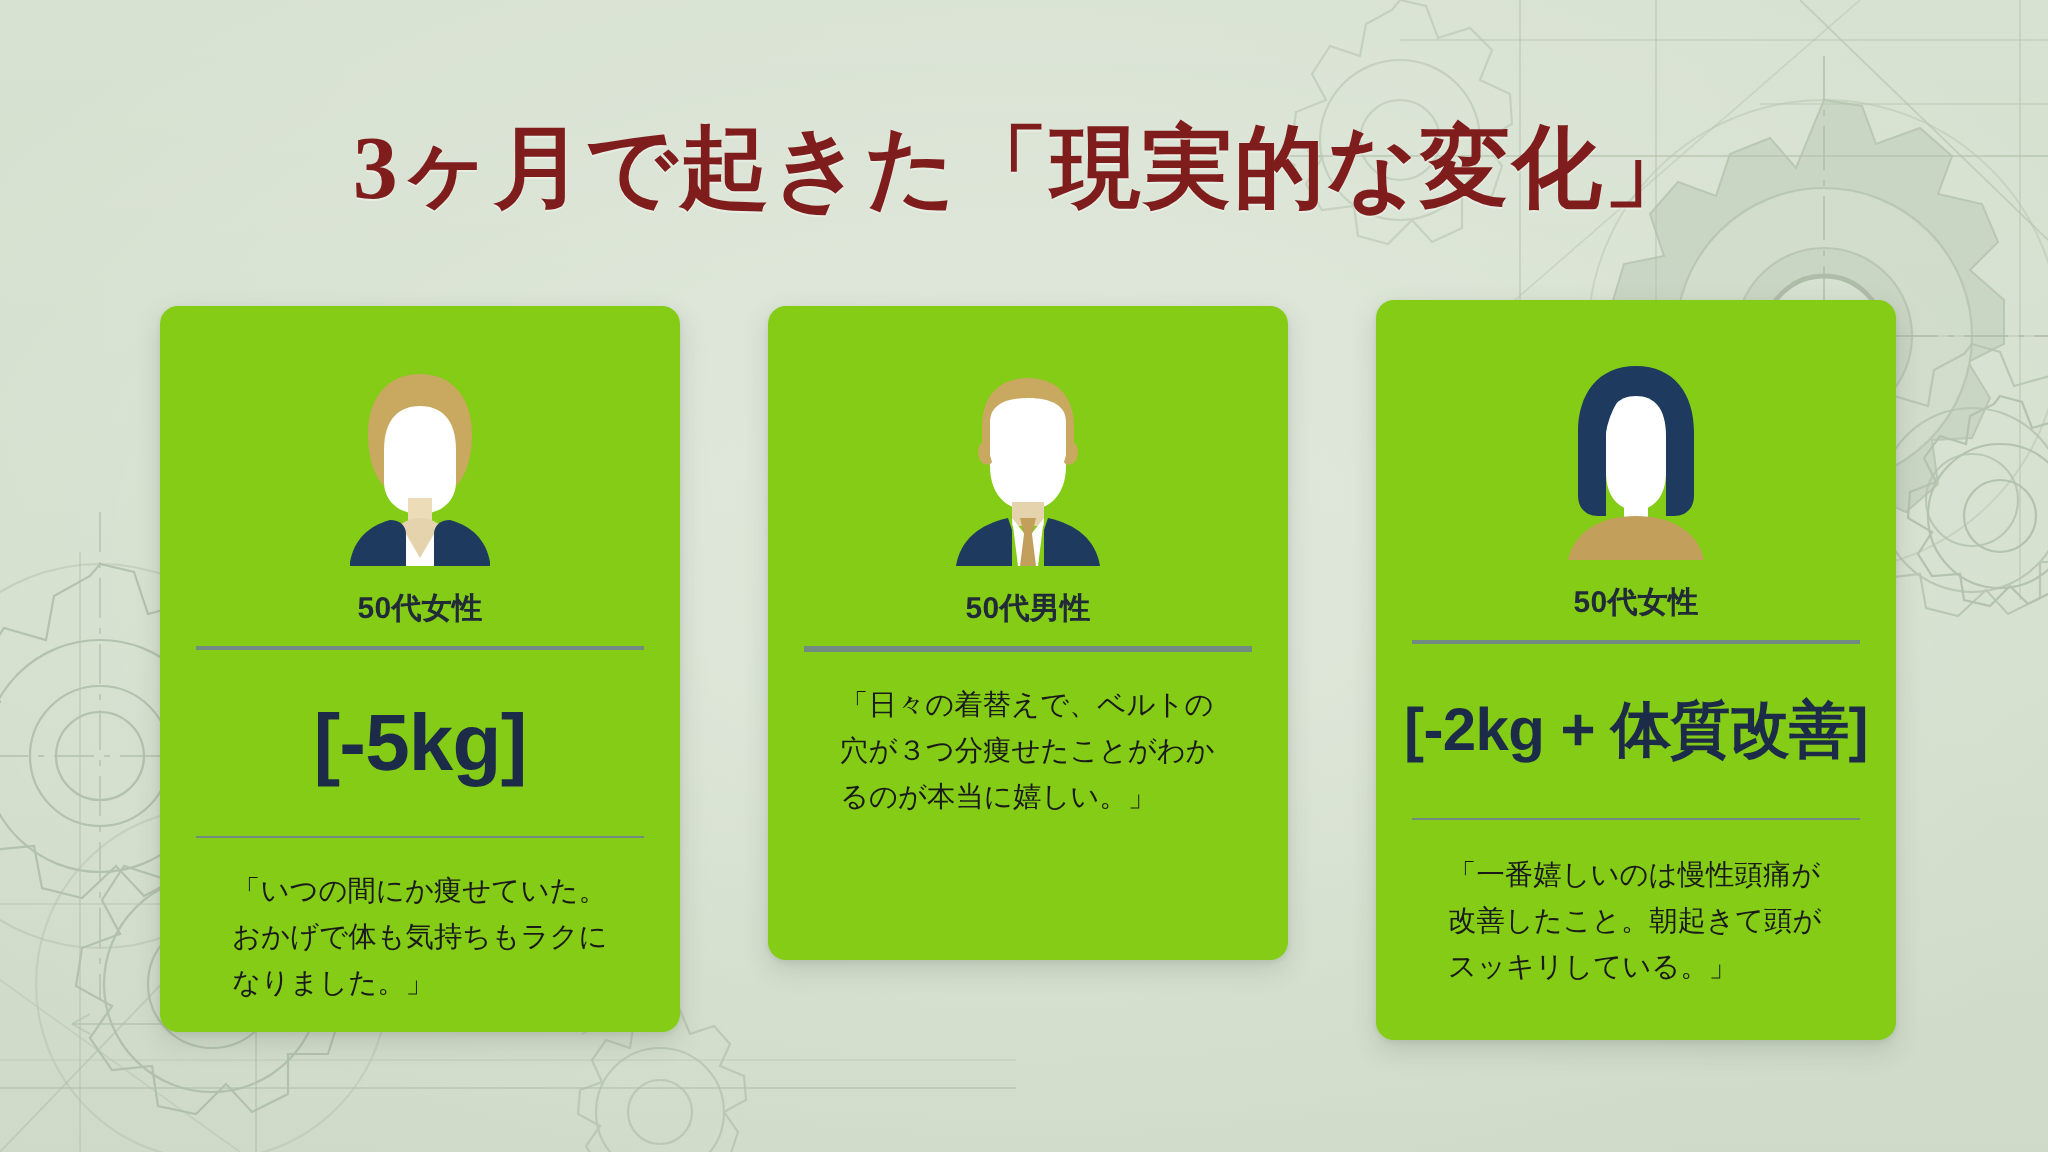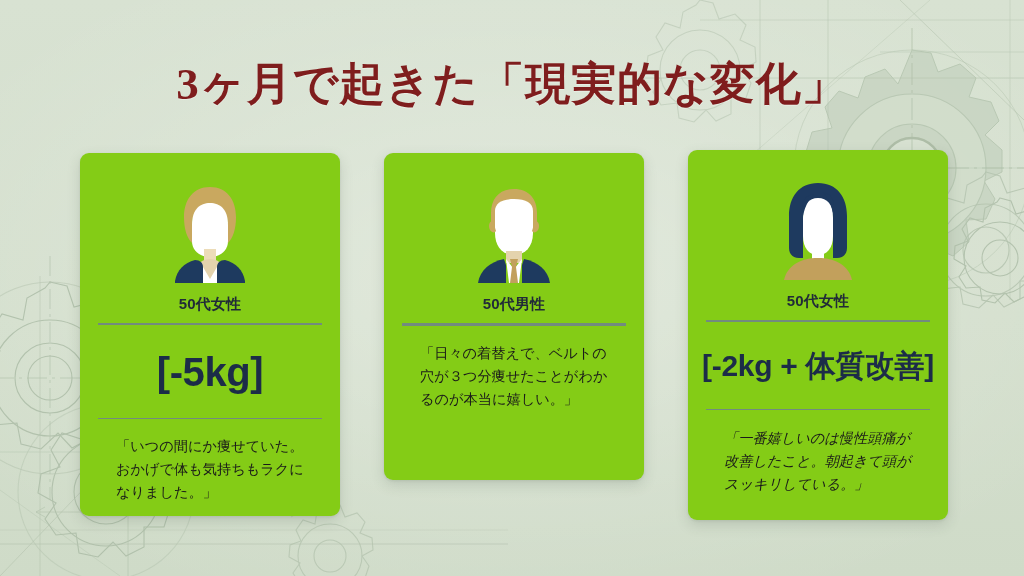--- a/index.html
+++ b/index.html
@@ -85,21 +85,21 @@
 
   .quote {
     font-size:14.2px;
     line-height:1.62;
     color:#1a1a1a;
     font-weight:500;
     padding:16px 36px 0;
     width:100%;
     text-align:left;
   }
-  .card.c2 .quote { padding-top:17px;font-style:italic; }
+  .card.c2 .quote { padding-top:17px; }
 </style>
 </head>
 <body>
 
 <div id="bg-vignette"></div>
 
 <svg id="bg-layer" viewBox="0 0 1024 576" xmlns="http://www.w3.org/2000/svg">
   <defs>
     <g id="gear-teeth-12">
       <path d="M0,-100 L10,-98 L12,-78 L-12,-78 L-10,-98 Z"></path>

